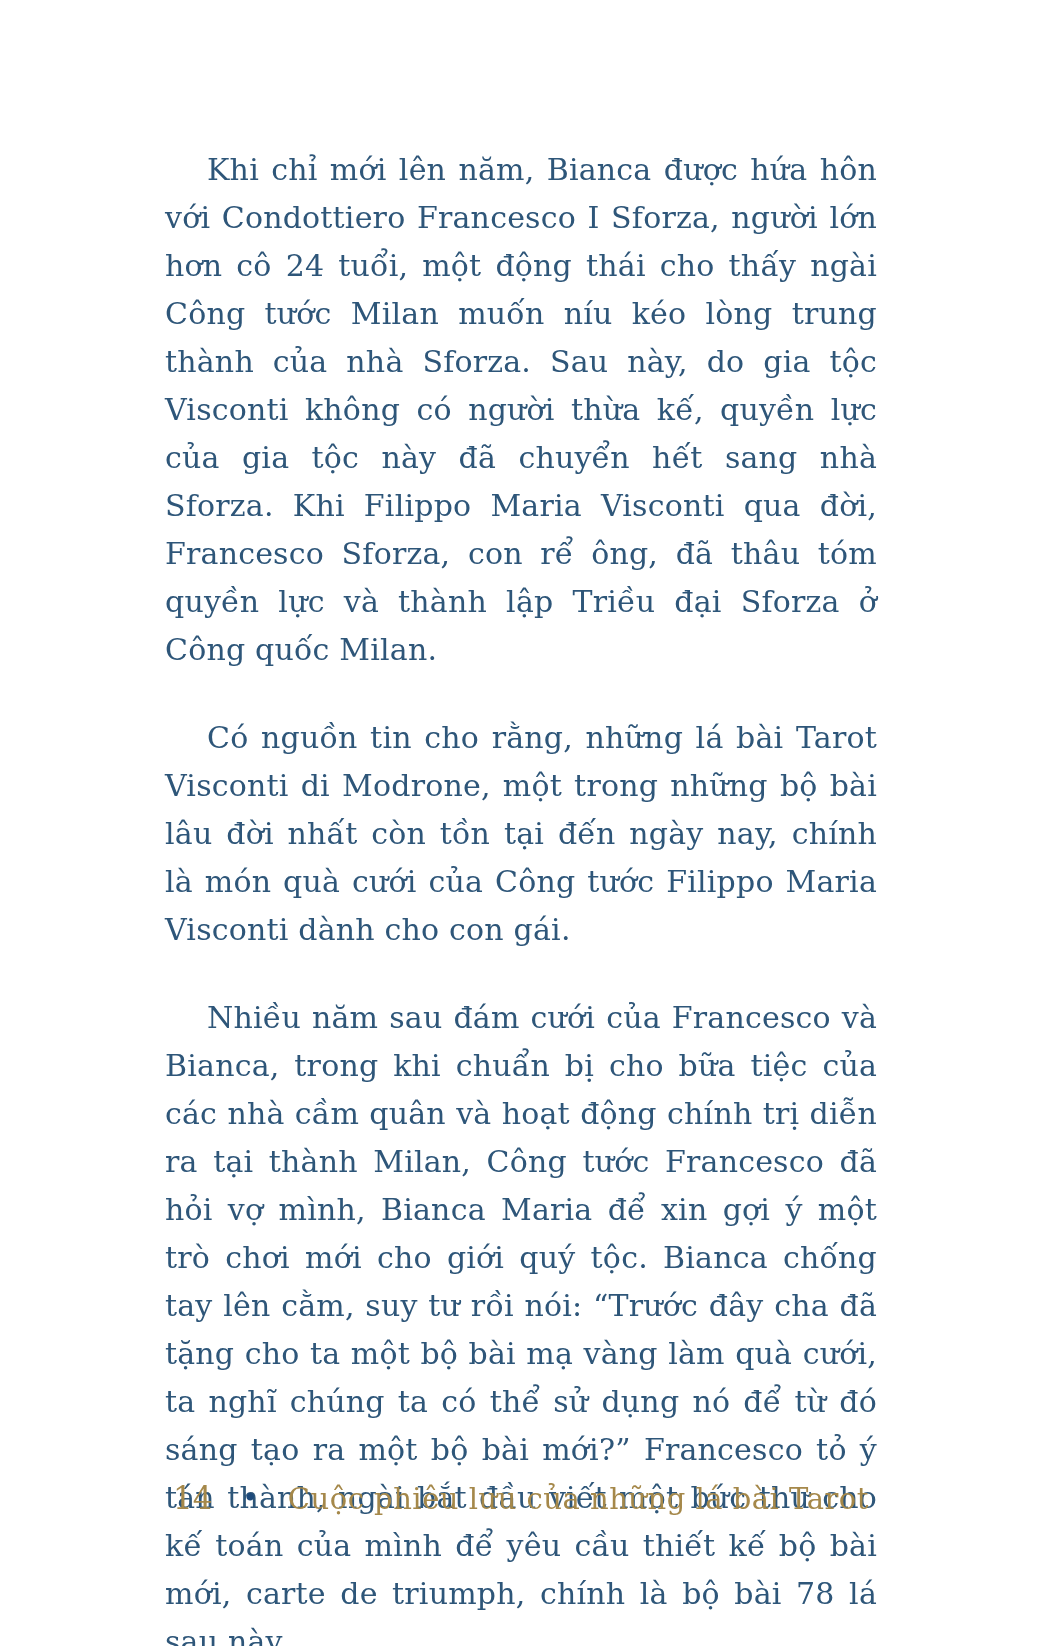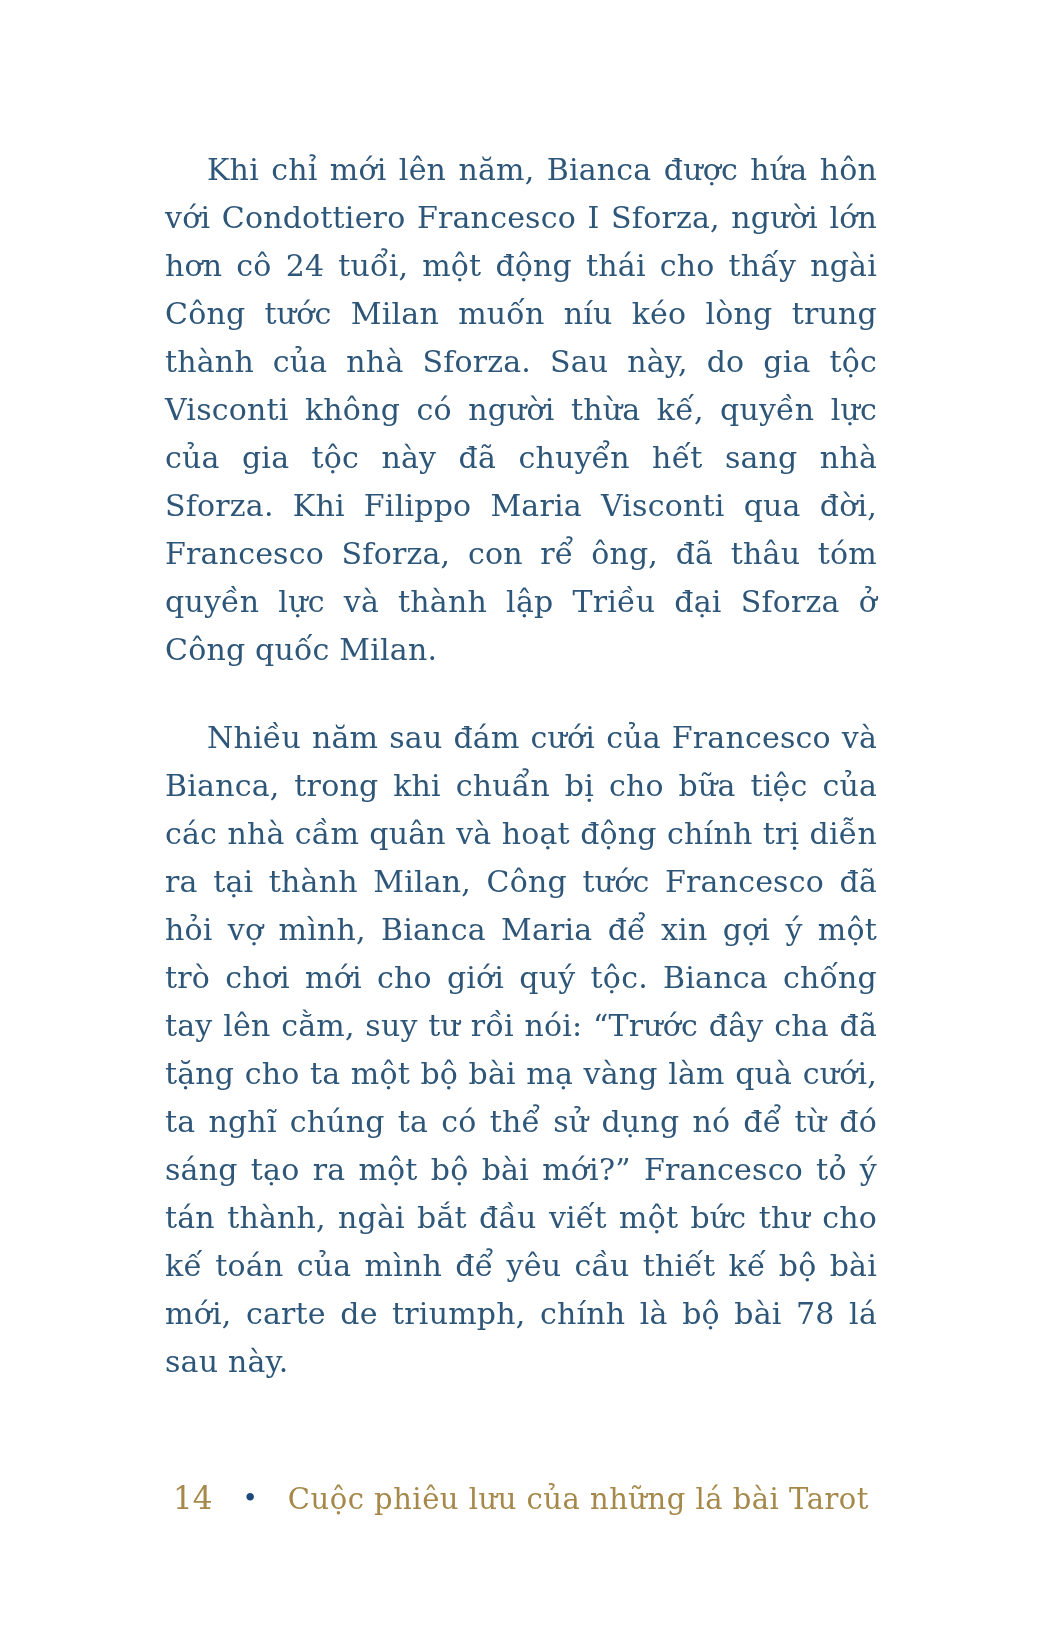--- a/index.html
+++ b/index.html
@@ -65,20 +65,21 @@
     letter-spacing:0.5px;
   }
 </style>
 </head>
 <body>
 
 <div class="page">
 
   <main class="text-block">
     <p class="para">Khi chỉ mới lên năm, Bianca được hứa hôn với Condottiero Francesco I Sforza, người lớn hơn cô 24 tuổi, một động thái cho thấy ngài Công tước Milan muốn níu kéo lòng trung thành của nhà Sforza. Sau này, do gia tộc Visconti không có người thừa kế, quyền lực của gia tộc này đã chuyển hết sang nhà Sforza. Khi Filippo Maria Visconti qua đời, Francesco Sforza, con rể ông, đã thâu tóm quyền lực và thành lập Triều đại Sforza ở Công quốc Milan.</p>
+    <p class="para">Có nguồn tin cho rằng, những lá bài Tarot Visconti di Modrone, một trong những bộ bài lâu đời nhất còn tồn tại đến ngày nay, chính là món quà cưới của Công tước Filippo Maria Visconti dành cho con gái.</p>
     <p class="para">Nhiều năm sau đám cưới của Francesco và Bianca, trong khi chuẩn bị cho bữa tiệc của các nhà cầm quân và hoạt động chính trị diễn ra tại thành Milan, Công tước Francesco đã hỏi vợ mình, Bianca Maria để xin gợi ý một trò chơi mới cho giới quý tộc. Bianca chống tay lên cằm, suy tư rồi nói: “Trước đây cha đã tặng cho ta một bộ bài mạ vàng làm quà cưới, ta nghĩ chúng ta có thể sử dụng nó để từ đó sáng tạo ra một bộ bài mới?” Francesco tỏ ý tán thành, ngài bắt đầu viết một bức thư cho kế toán của mình để yêu cầu thiết kế bộ bài mới, carte de triumph, chính là bộ bài 78 lá sau này.</p>
   </main>
 
   <footer class="page-footer">
     <span class="page-num">14</span>
     <span class="dot">•</span>
     <span class="book-title">Cuộc phiêu lưu của những lá bài Tarot</span>
   </footer>
 
 </div>

